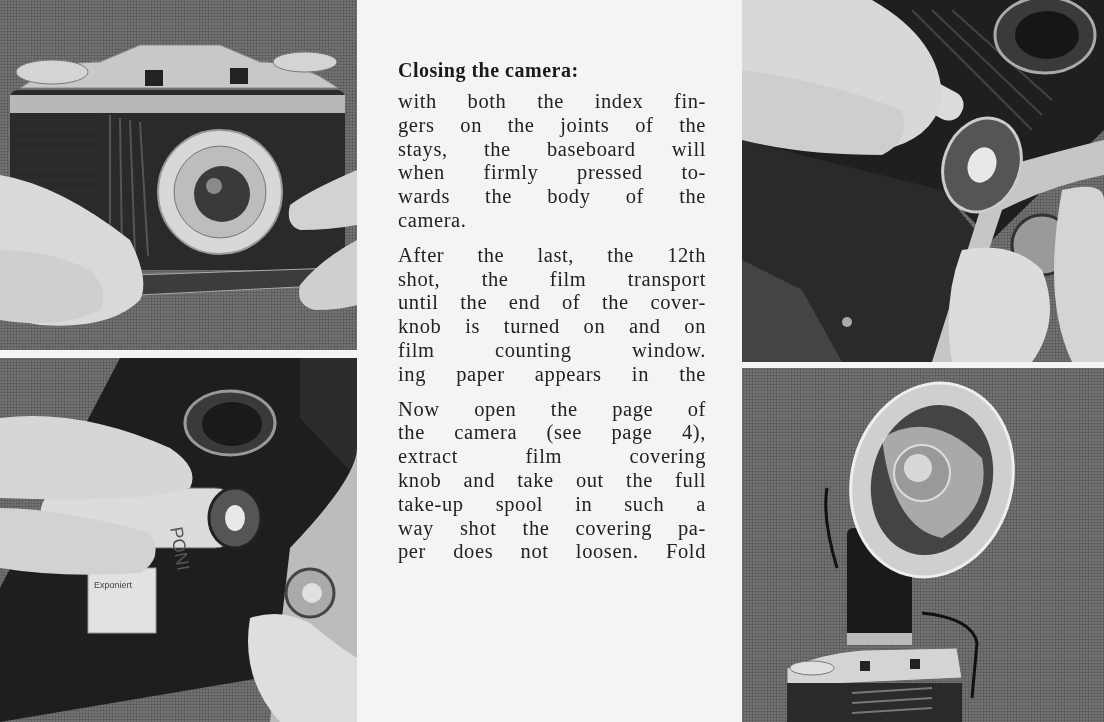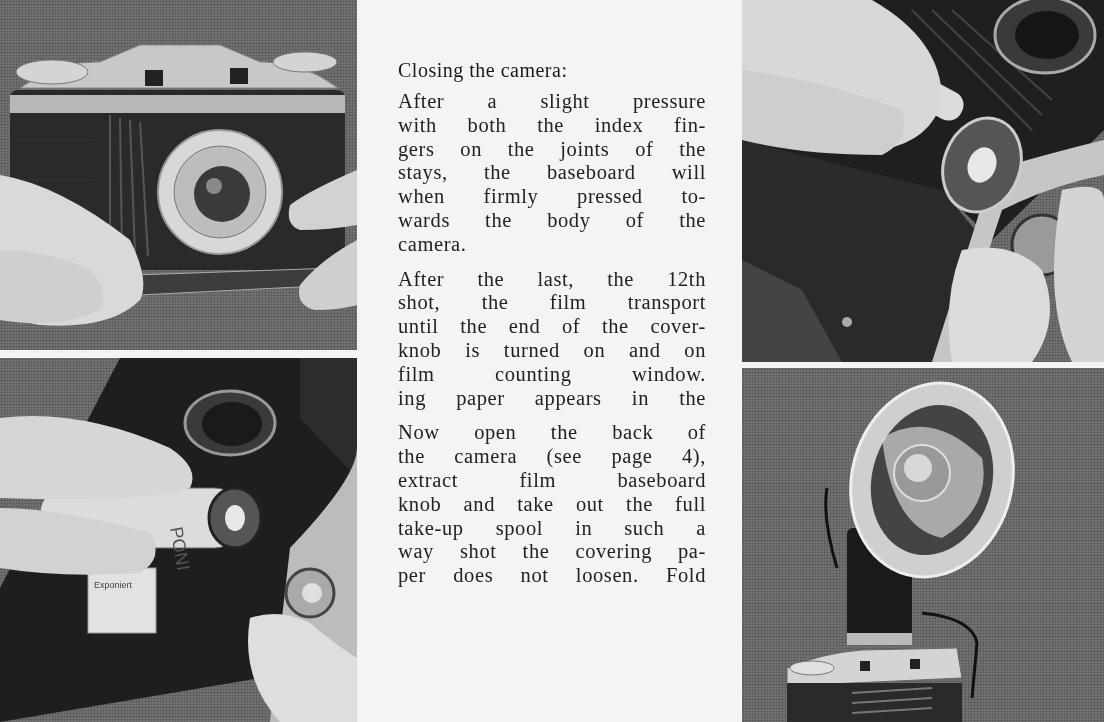--- a/index.html
+++ b/index.html
@@ -23,21 +23,21 @@
     #photo-tr { left: 742px; top: 0; width: 362px; height: 362px; }
     #photo-br { left: 742px; top: 368px; width: 362px; height: 354px; }
 
     .text-col {
       position: absolute;
       left: 398px;
       top: 58px;
       width: 308px;
     }
     .heading {
-      font-weight: normal;
+      font-weight: bold;
       font-size: 20px;
       letter-spacing: 0.5px;
       line-height: 24px;
       margin-bottom: 8px;
       color: #1a1a1a;
     }
     .para {
       font-size: 20.5px;
       line-height: 23.8px;
       text-align: justify;
@@ -156,40 +156,39 @@
       <line x1="110" y1="335" x2="190" y2="330"></line>
       <line x1="110" y1="345" x2="190" y2="340"></line>
     </g>
   </svg>
 </div>
 
 <div class="text-col">
   <div class="heading">Closing the camera:</div>
 
   <div class="para">
-    <span class="ln">After a slight pressure</span>
     <span class="ln">with both the index fin-</span>
     <span class="ln">gers on the joints of the</span>
     <span class="ln">stays, the baseboard will</span>
     <span class="ln">when firmly pressed to-</span>
     <span class="ln">wards the body of the</span>
     <span class="ln last">camera.</span>
   </div>
 
   <div class="para">
     <span class="ln">After the last, the 12th</span>
     <span class="ln">shot, the film transport</span>
     <span class="ln">until the end of the cover-</span>
     <span class="ln">knob is turned on and on</span>
     <span class="ln">film counting window.</span>
     <span class="ln">ing paper appears in the</span>
   </div>
 
   <div class="para">
-    <span class="ln">Now open the back of</span>
+    <span class="ln">Now open the page of</span>
     <span class="ln">the camera (see page 4),</span>
-    <span class="ln">extract film baseboard</span>
+    <span class="ln">extract film covering</span>
     <span class="ln">knob and take out the full</span>
     <span class="ln">take-up spool in such a</span>
     <span class="ln">way shot the covering pa-</span>
     <span class="ln">per does not loosen. Fold</span>
   </div>
 </div>
 
 </body></html>

